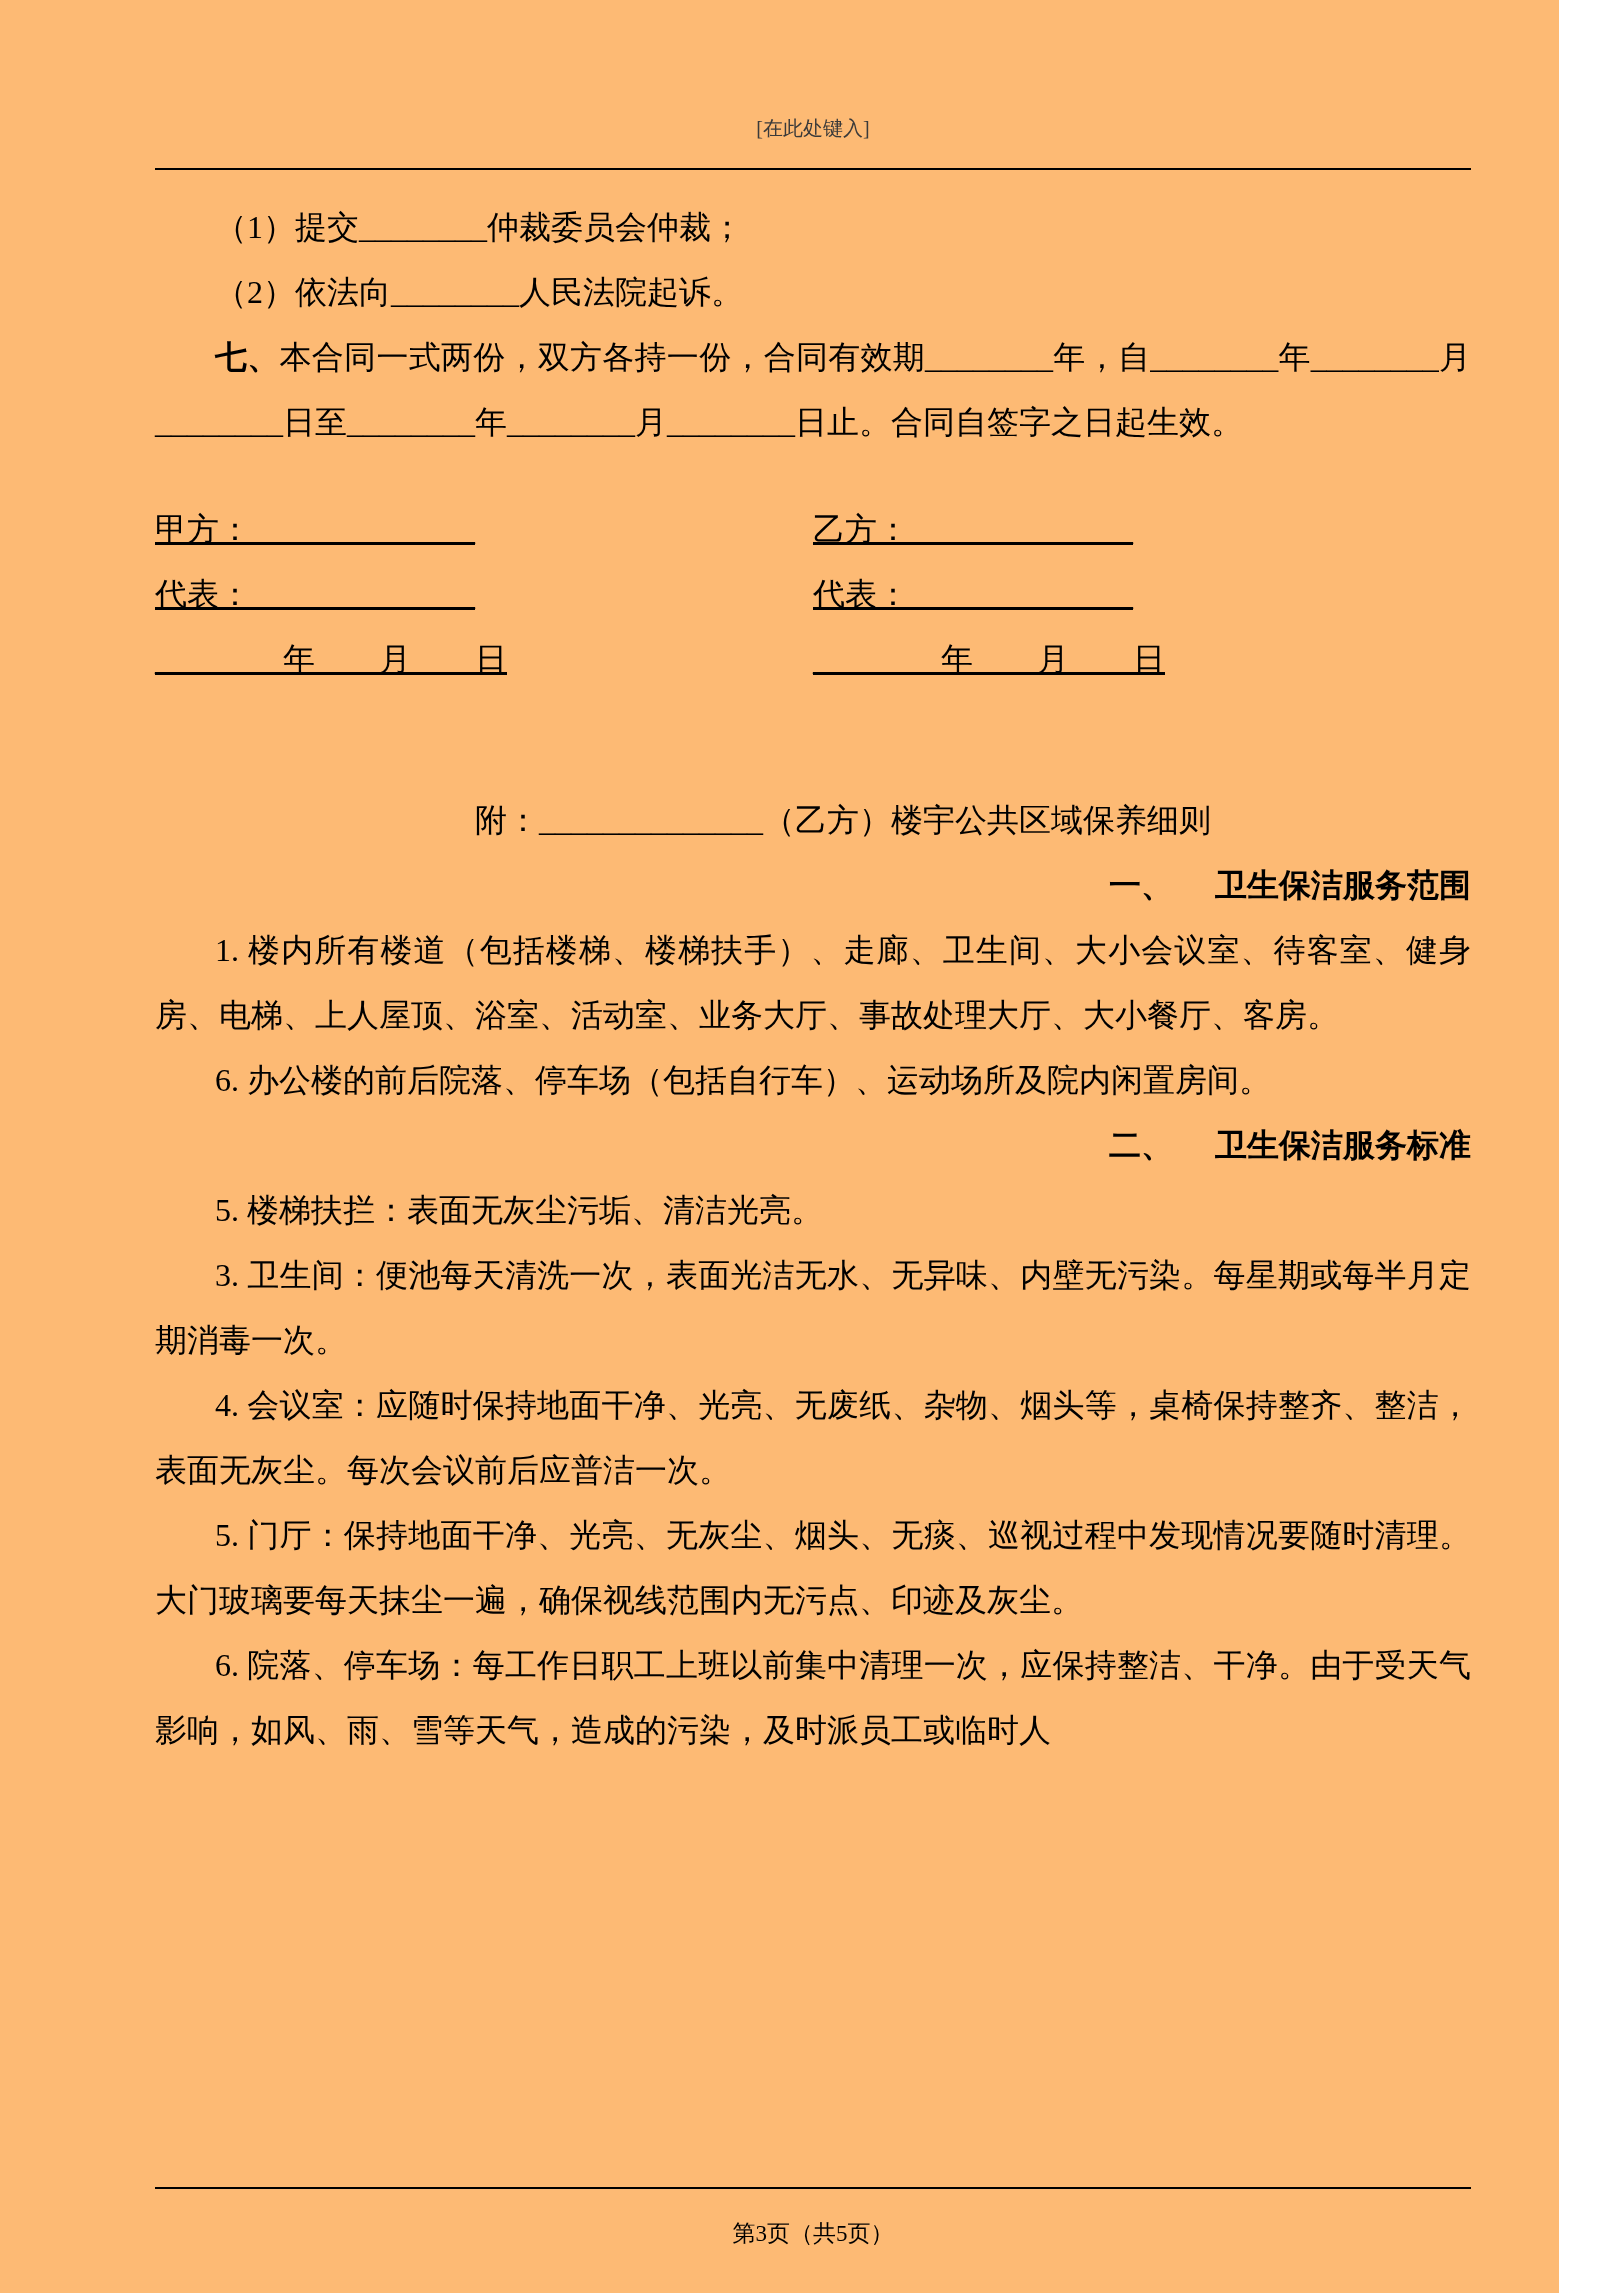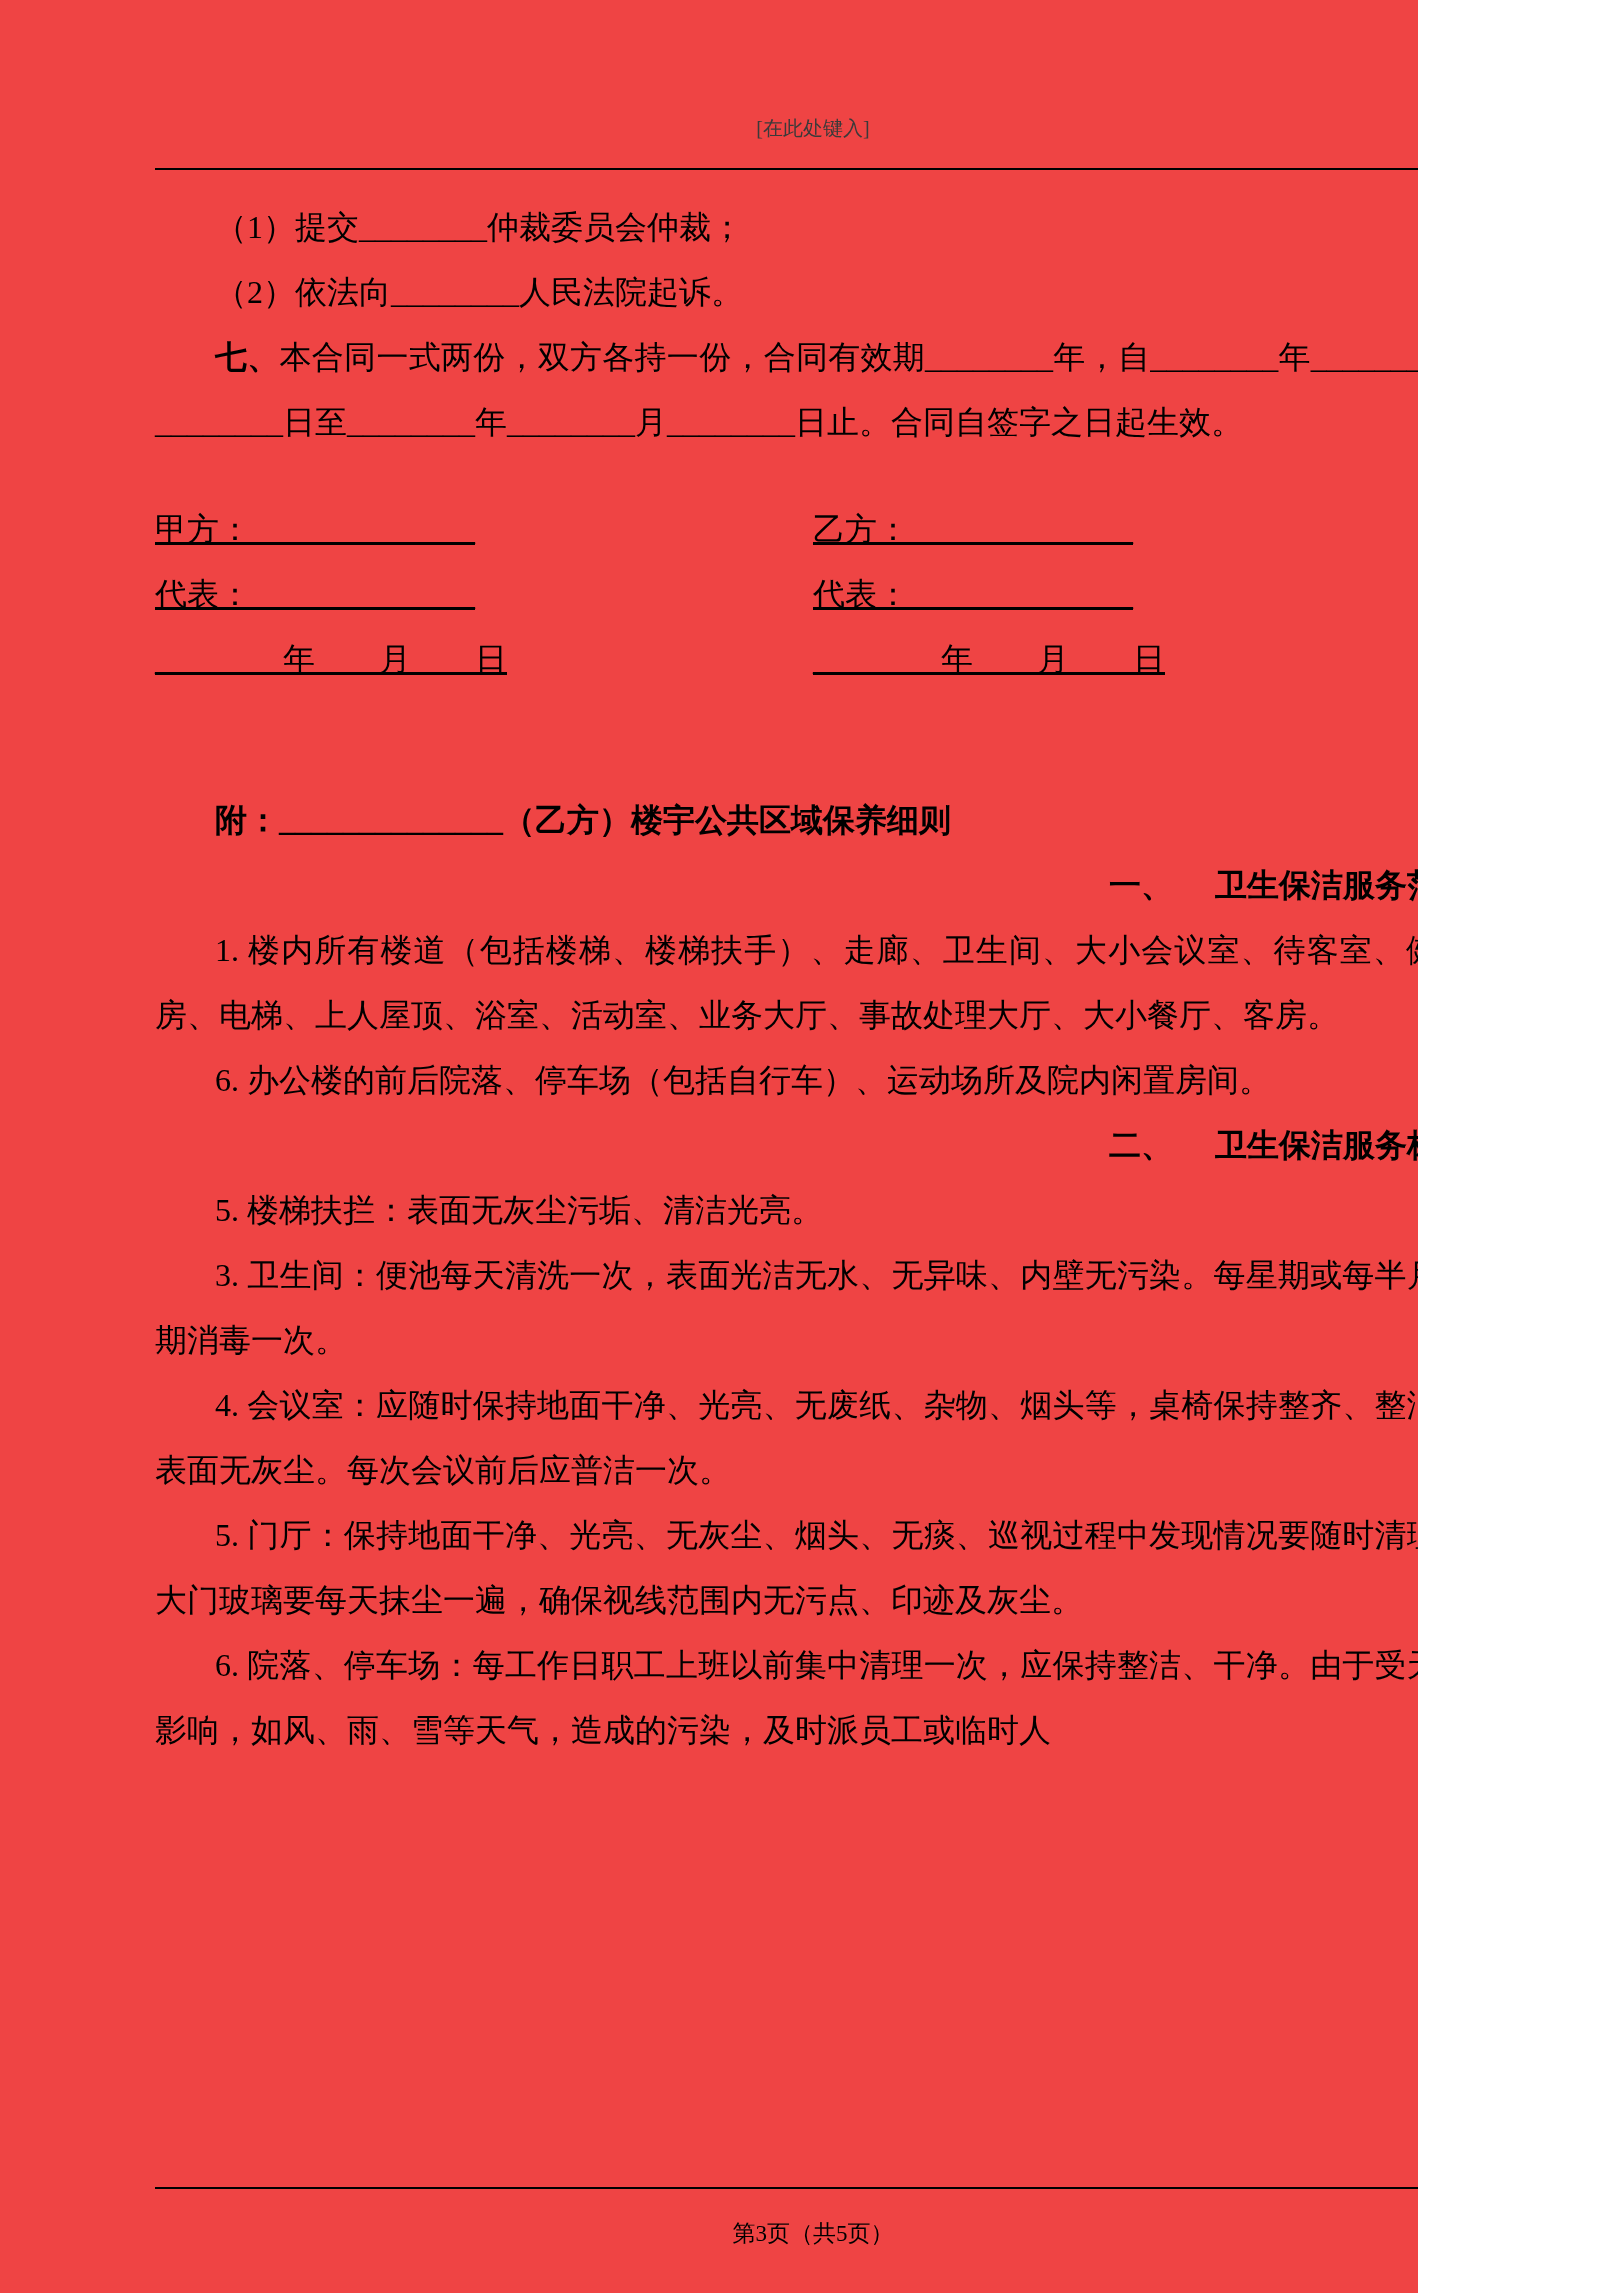--- a/index.html
+++ b/index.html
@@ -1,21 +1,21 @@
 <!DOCTYPE html>
 <html style="font-size:14.5px"><head>
 <meta charset="utf-8">
 <style>
   * { box-sizing: border-box; }
   html, body { margin: 0; padding: 0; background: #ffffff; }
   .page {
     position: relative;
-    width: 1418px;
+    width: 1559px;
     height: 2294px;
-    background: #ef4444;
+    background: #fdba74;
     color: #000000;
     font-family: "Liberation Serif", "DejaVu Serif", serif;
     overflow: hidden;
   }
   .doc-header {
     position: absolute;
     top: 115px;
     left: 155px;
     width: 1316px;
     text-align: center;
@@ -38,22 +38,22 @@
     text-indent: 60px;
     text-align: justify;
   }
   .bold-prefix { font-weight: bold; }
   .sig-block { margin-top: 42px; }
   .sig-row { display: flex; }
   .sig-cell { width: 50%; text-decoration: underline; }
   .appendix-title {
     margin: 96px 0 0 0;
     text-indent: 60px;
-    font-weight: bold;
-    text-align: left;
+    font-weight: normal;
+    text-align: center;
   }
   .section-heading {
     margin: 0;
     text-indent: 60px;
     font-weight: bold;
     text-align: right;
   }
   .sec-title { margin-left: 42px; }
   .doc-footer {
     position: absolute;

